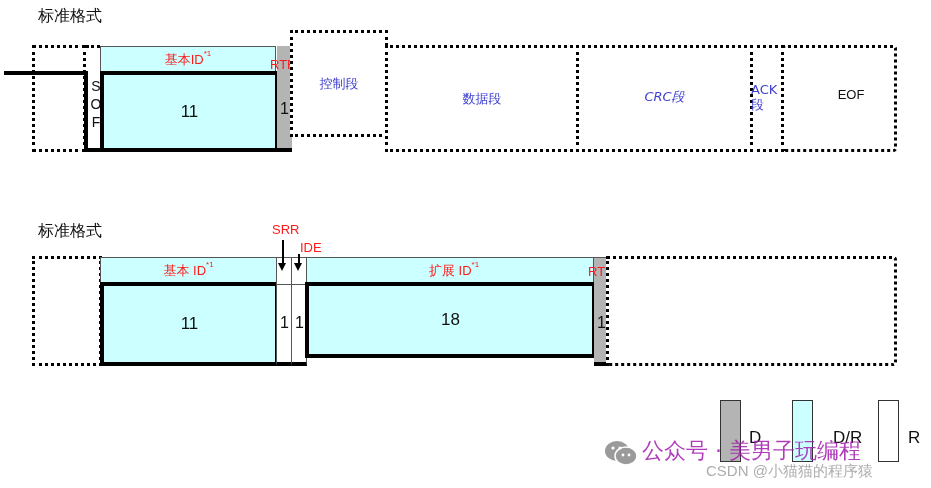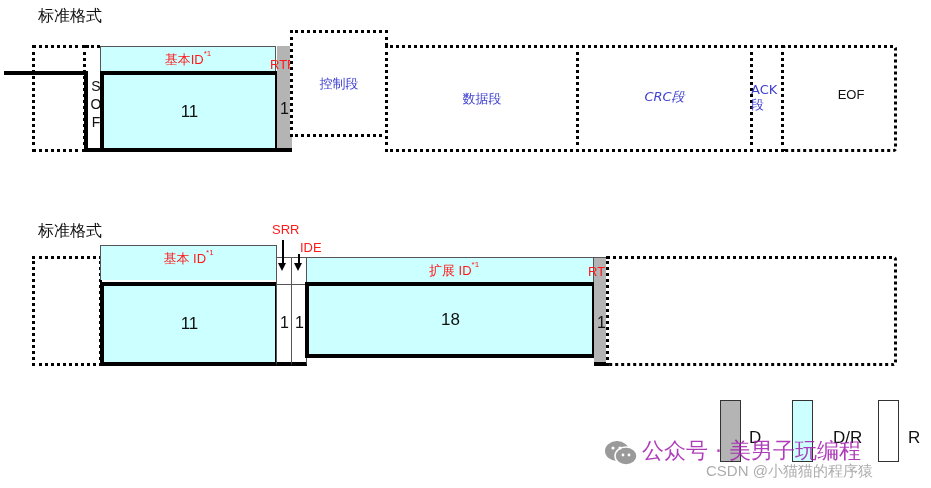--- a/index.html
+++ b/index.html
@@ -78,21 +78,21 @@
     <span style="font-size:13px;color:#111;margin-top:-8px;margin-right:24px;margin-left:48px;">EOF</span>
   </div>
 </div>
 
 <div class="abs title" style="left:38px;top:221px;">标准格式</div>
 
 <div>
 
   <div class="abs dotted" style="left:32px;top:256px;width:70px;height:110px;"></div>
 
-  <div class="abs cyan" style="left:100px;top:245px;width:177px;height:35px;border:1px solid #555;border-bottom:none;">
+  <div class="abs cyan" style="left:100px;top:257px;width:177px;height:35px;border:1px solid #555;border-bottom:none;">
     <div class="abs lbl-red" style="left:0;right:0;top:4px;text-align:center;">
       <span>基本 ID</span><sup>*1</sup>
     </div>
   </div>
   <div class="abs cyan thick center" style="left:100px;top:282px;width:179px;height:84px;">
     <span class="num">11</span>
   </div>
 
   <div class="abs thin" style="left:276px;top:257px;width:16px;height:109px;background:#fff;border-bottom:4px solid #000;border-top:1px solid #555;">
     <div class="abs" style="left:0;right:0;top:26px;border-top:1px solid #555;"></div>

